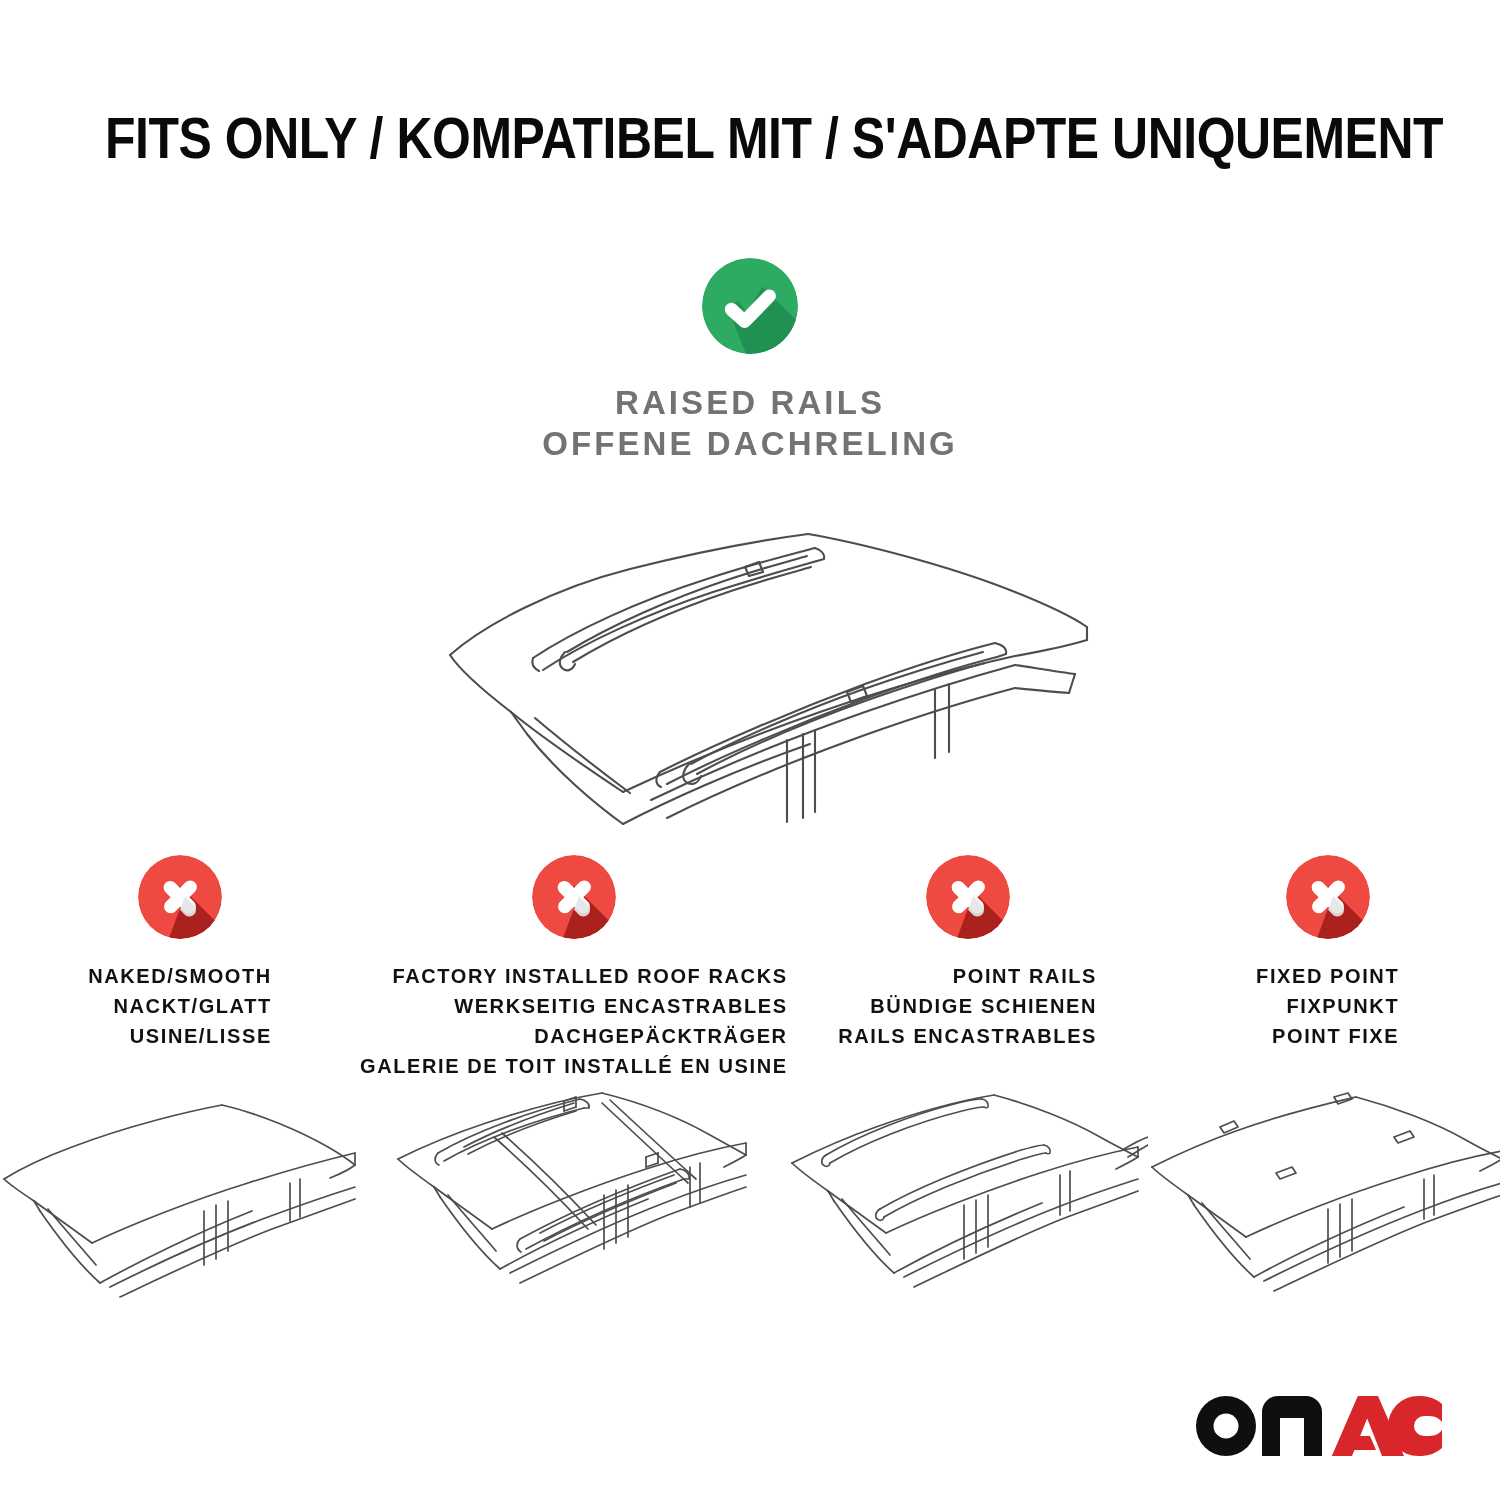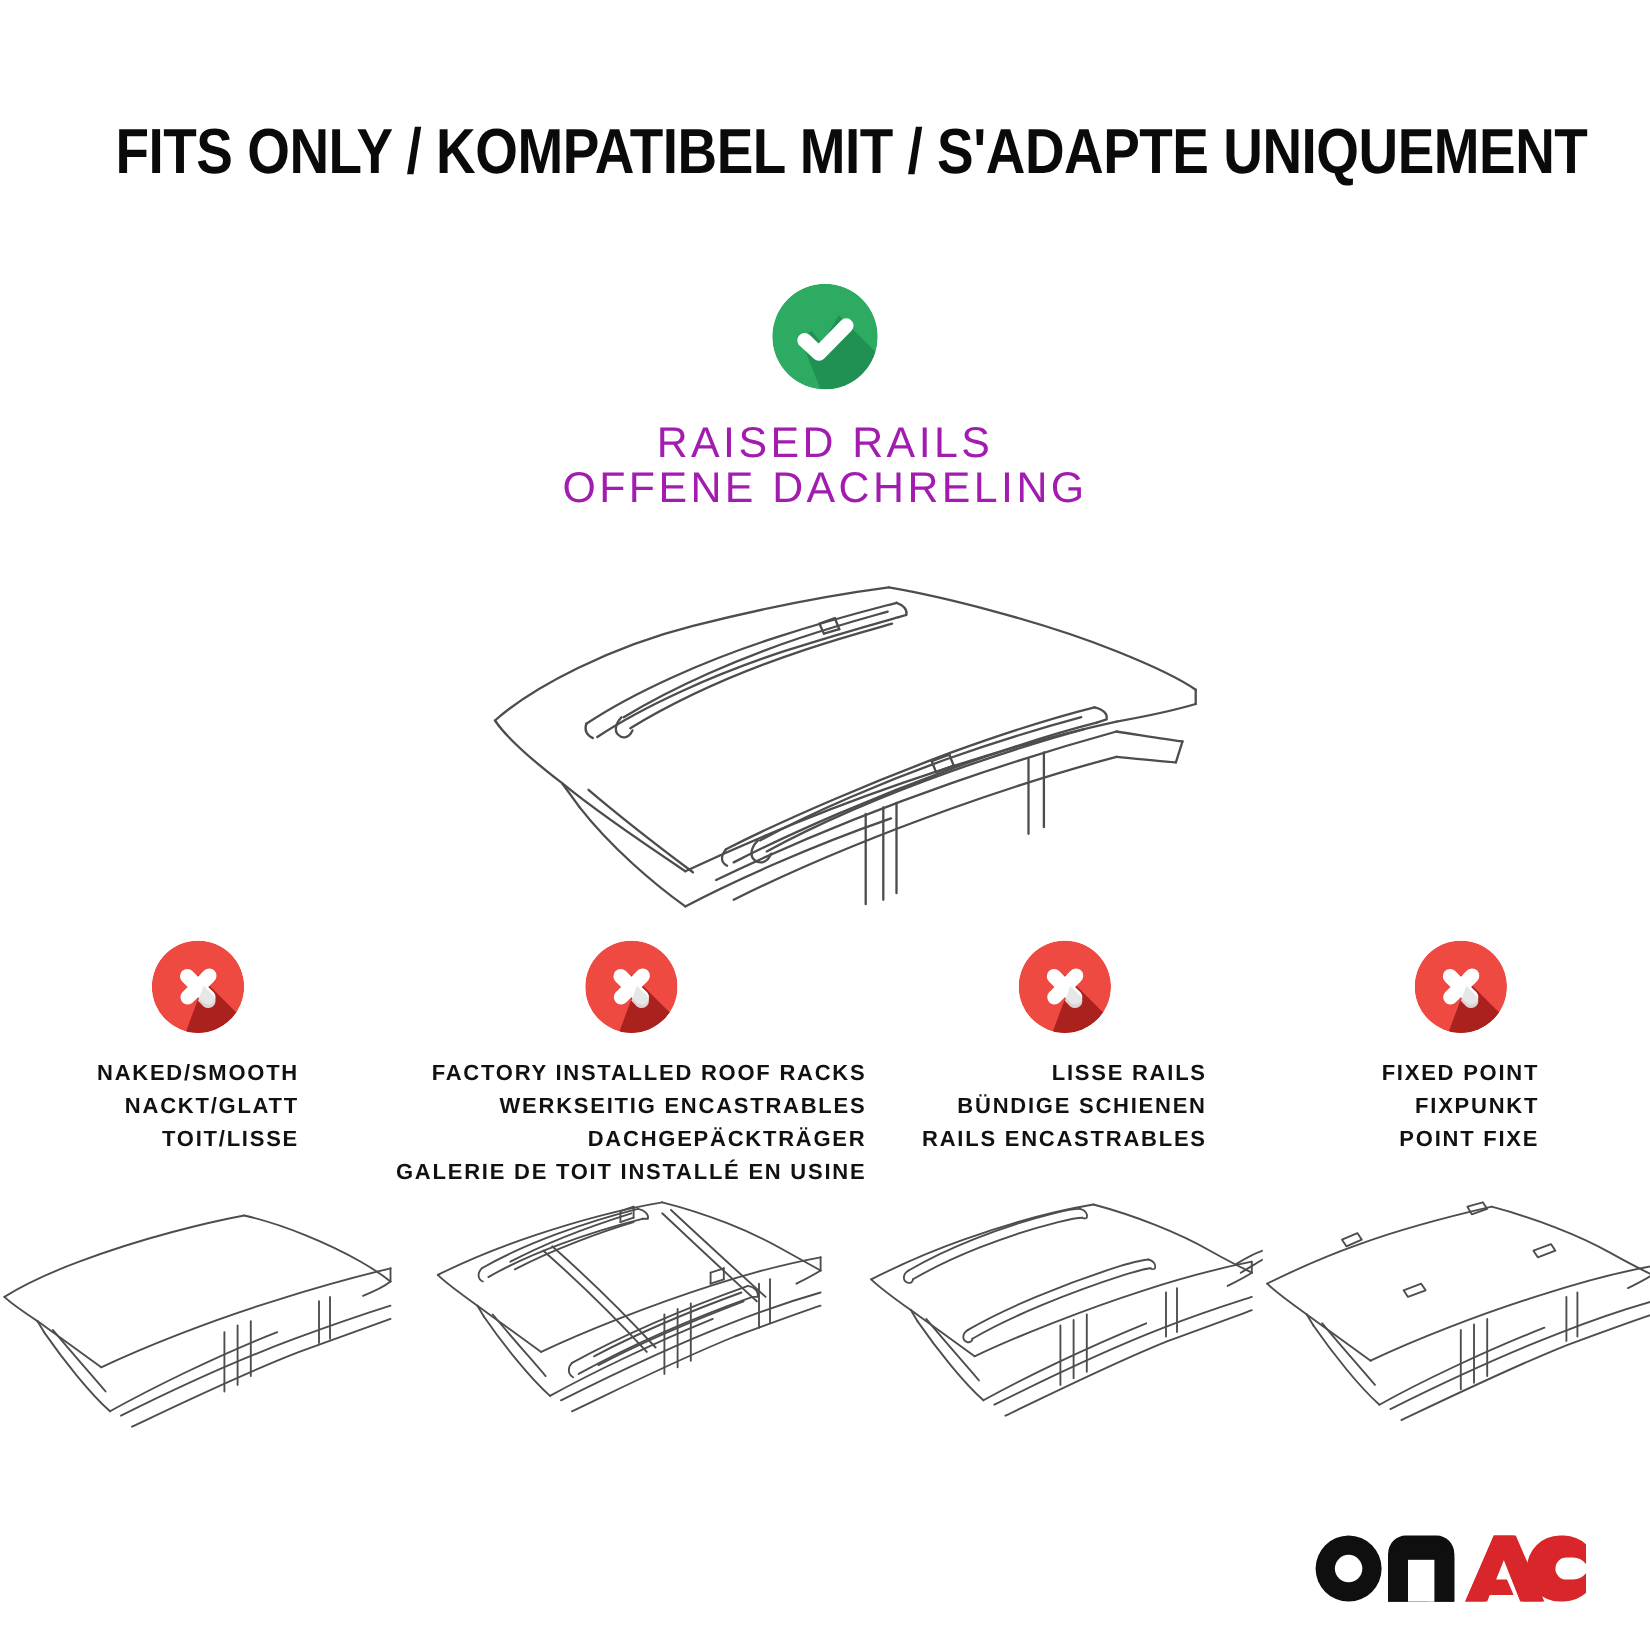--- a/index.html
+++ b/index.html
@@ -55,25 +55,25 @@
   
   #check-icon {
     width: 96px;
     height: 96px;
   }
 
   .primary-caption {
     margin-top: 28px;
     text-align: center;
     font-family: "Liberation Sans", sans-serif;
-    font-weight: 400;
-    font-size: 39px;
+    font-weight: 700;
+    font-size: 33px;
     line-height: 41px;
     letter-spacing: 3.1px;
-    color: #a21caf;
+    color: #737373;
     white-space: nowrap;
   }
 
   
   #primary-illustration {
     position: absolute;
     top: 512px;
     left: 415px;
     width: 690px;
     height: 330px;
@@ -228,21 +228,21 @@
         </g>
         <g clip-path="url(#clipRed0)">
           <path d="M31.5,24.8 a7.6,7.6 0 0 1 10.7,0 L48,30.6 L53.8,24.8 a7.6,7.6 0 1 1 10.7,10.7 L58.7,41.3 L64.5,47.1 a7.6,7.6 0 0 1 -10.7,10.7 L48,52.0 L42.2,57.8 a7.6,7.6 0 0 1 -10.7,-10.7 L37.3,41.3 L31.5,35.5 a7.6,7.6 0 0 1 0,-10.7 Z" transform="translate(0,7)" fill="#ffffff"></path>
           <path d="M53.8,47.1 L64.5,57.8 a7.6,7.6 0 0 1 -10.7,10.7 L48,62.7 Z" fill="#e3e5e6" opacity="0.9"></path>
         </g>
       </svg>
     </div>
     <div class="exclusion-caption">
       <div>NAKED/SMOOTH</div>
       <div>NACKT/GLATT</div>
-      <div>TOIT/LISSE</div>
+      <div>USINE/LISSE</div>
     </div>
     <div class="exclusion-illustration">
       <svg viewBox="0 0 360 230" width="360" height="230" aria-hidden="true">
         <g fill="none" stroke="#4d4d4d" stroke-width="1.7" stroke-linecap="round" stroke-linejoin="round">
           <path d="M4,88 C20,78 45,66 72,56 C130,34 190,20 222,14"></path>
           <path d="M222,14 C258,22 300,40 328,56 C342,64 350,70 355,74"></path>
           <path d="M4,88 C10,94 22,102 34,110"></path>
           <path d="M34,110 C56,126 78,142 92,152"></path>
           <path d="M92,152 C130,134 190,110 248,92 C292,78 330,68 355,62"></path>
           <path d="M355,62 L355,74"></path>
@@ -347,21 +347,21 @@
         <g clip-path="url(#clipRed2)">
           <path d="M48,35 L96,83 L96,96 L35,96 L48,61 Z" fill="#a61f1c" opacity="0.95"></path>
         </g>
         <g clip-path="url(#clipRed2)">
           <path d="M31.5,24.8 a7.6,7.6 0 0 1 10.7,0 L48,30.6 L53.8,24.8 a7.6,7.6 0 1 1 10.7,10.7 L58.7,41.3 L64.5,47.1 a7.6,7.6 0 0 1 -10.7,10.7 L48,52.0 L42.2,57.8 a7.6,7.6 0 0 1 -10.7,-10.7 L37.3,41.3 L31.5,35.5 a7.6,7.6 0 0 1 0,-10.7 Z" transform="translate(0,7)" fill="#ffffff"></path>
           <path d="M53.8,47.1 L64.5,57.8 a7.6,7.6 0 0 1 -10.7,10.7 L48,62.7 Z" fill="#e3e5e6" opacity="0.9"></path>
         </g>
       </svg>
     </div>
     <div class="exclusion-caption">
-      <div>LISSE RAILS</div>
+      <div>POINT RAILS</div>
       <div>BÜNDIGE SCHIENEN</div>
       <div>RAILS ENCASTRABLES</div>
     </div>
     <div class="exclusion-illustration">
       <svg viewBox="0 0 360 230" width="360" height="230" aria-hidden="true">
         <g fill="none" stroke="#4d4d4d" stroke-width="1.7" stroke-linecap="round" stroke-linejoin="round">
           <path d="M4,72 C24,62 54,48 88,36 C138,18 182,8 206,4"></path>
           <path d="M206,4 C244,14 284,30 312,46 C328,55 342,62 350,66"></path>
           <path d="M4,72 C12,80 26,90 40,100"></path>
           <path d="M40,100 C62,116 84,132 98,142"></path>

